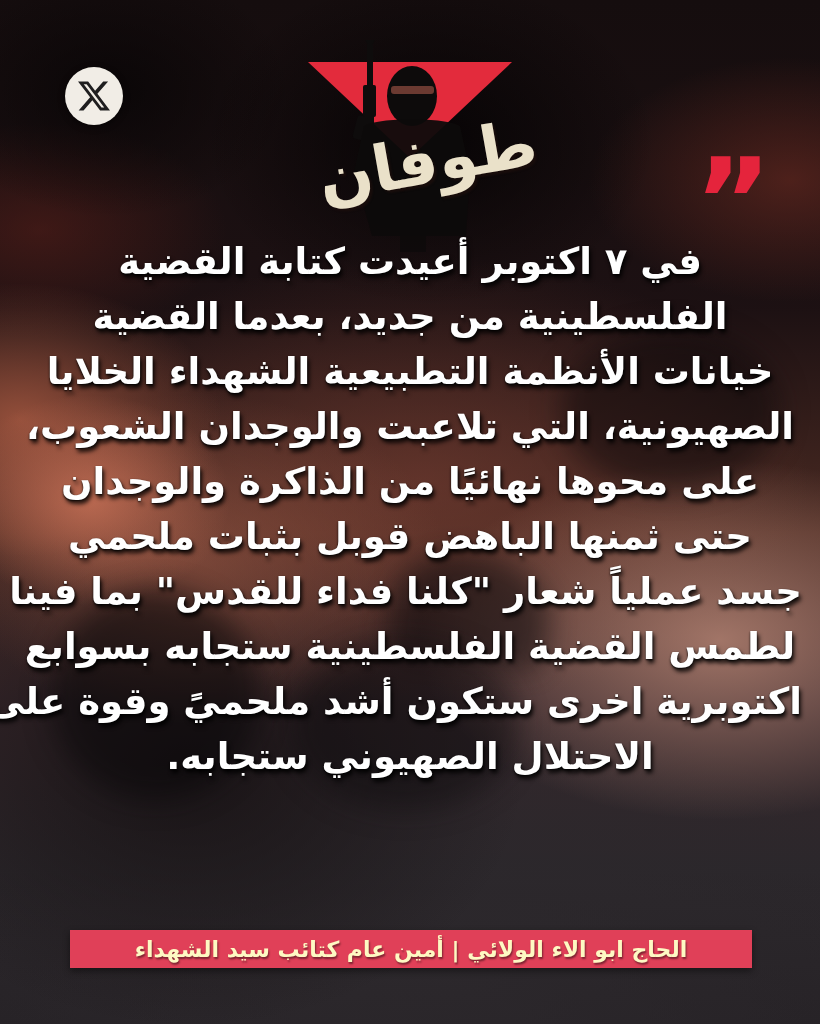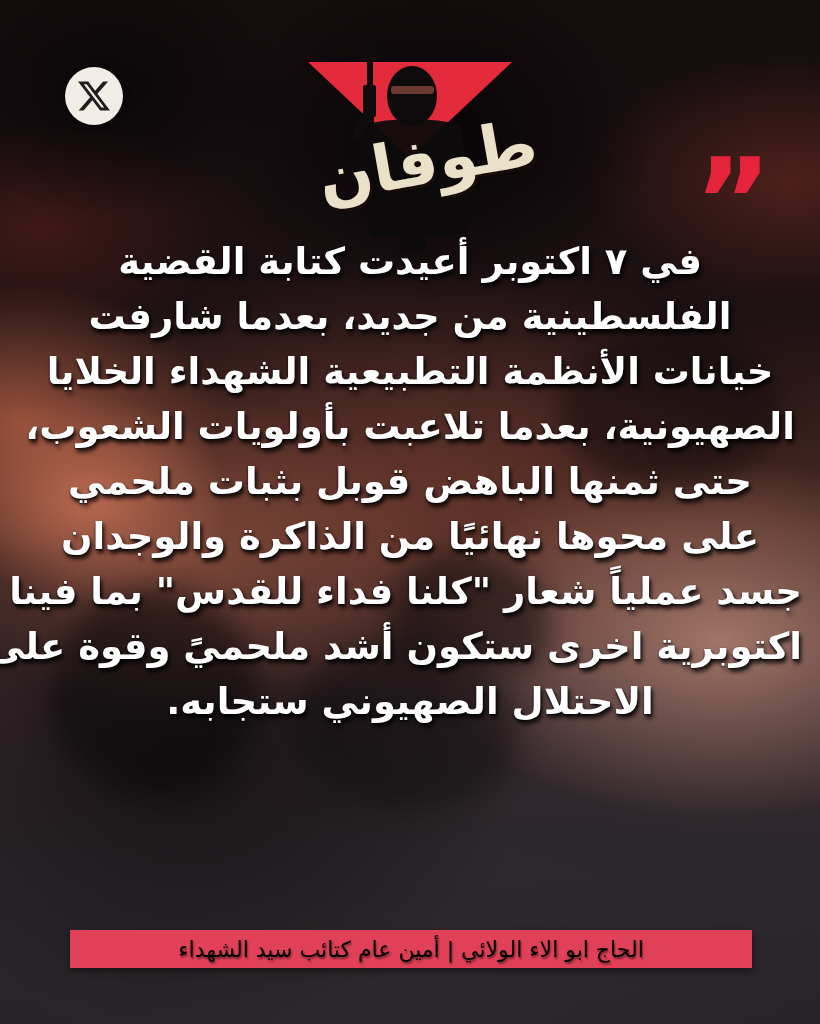--- a/index.html
+++ b/index.html
@@ -60,21 +60,21 @@
     text-shadow:2px 4px 4px rgba(0,0,0,.85),0 1px 2px rgba(0,0,0,.9);
   }
   .qline{line-height:55px;white-space:nowrap;}
   
   .banner{
     position:absolute;left:70px;top:930px;width:682px;height:38px;
     background:#e04058;display:flex;align-items:center;justify-content:center;
     direction:rtl;box-shadow:0 3px 7px rgba(0,0,0,.45);
   }
   .banner span{
-    color:#000000;font-size:22px;font-weight:normal;
+    color:#fef9c3;font-size:22px;font-weight:bold;
     text-shadow:1px 2px 2px rgba(0,0,0,.45);
   }
 </style>
 </head>
 <body>
 
 <div class="canvas">
   <div class="bg"></div>
   <div class="blob b1"></div>
   <div class="blob b2"></div>
@@ -101,26 +101,27 @@
       <rect x="92" y="150" width="26" height="62" fill="#0d0b0b" opacity="0.85"></rect>
     </g>
   </svg>
 
   <div class="calligraphy">طوفان</div>
 
   <div class="quote-mark">”</div>
 
   <div class="quote">
       <div class="qline">في ٧ اكتوبر أعيدت كتابة القضية</div>
-      <div class="qline">الفلسطينية من جديد، بعدما شارفت</div>
+      <div class="qline">الفلسطينية من جديد، بعدما القضية</div>
       <div class="qline">خيانات الأنظمة التطبيعية الشهداء الخلايا</div>
-      <div class="qline">الصهيونية، بعدما تلاعبت بأولويات الشعوب،</div>
+      <div class="qline">الصهيونية، التي تلاعبت والوجدان الشعوب،</div>
+      <div class="qline">على محوها نهائيًا من الذاكرة والوجدان</div>
       <div class="qline">حتى ثمنها الباهض قوبل بثبات ملحمي</div>
-      <div class="qline">على محوها نهائيًا من الذاكرة والوجدان</div>
       <div class="qline">جسد عملياً شعار "كلنا فداء للقدس" بما فينا</div>
+      <div class="qline">لطمس القضية الفلسطينية ستجابه بسوابع</div>
       <div class="qline">اكتوبرية اخرى ستكون أشد ملحميً وقوة على</div>
       <div class="qline">الاحتلال الصهيوني ستجابه.</div>
     </div>
 
   <div class="banner">
     <span>الحاج ابو الاء الولائي | أمين عام كتائب سيد الشهداء</span>
   </div>
 </div>
 
 </body></html>

